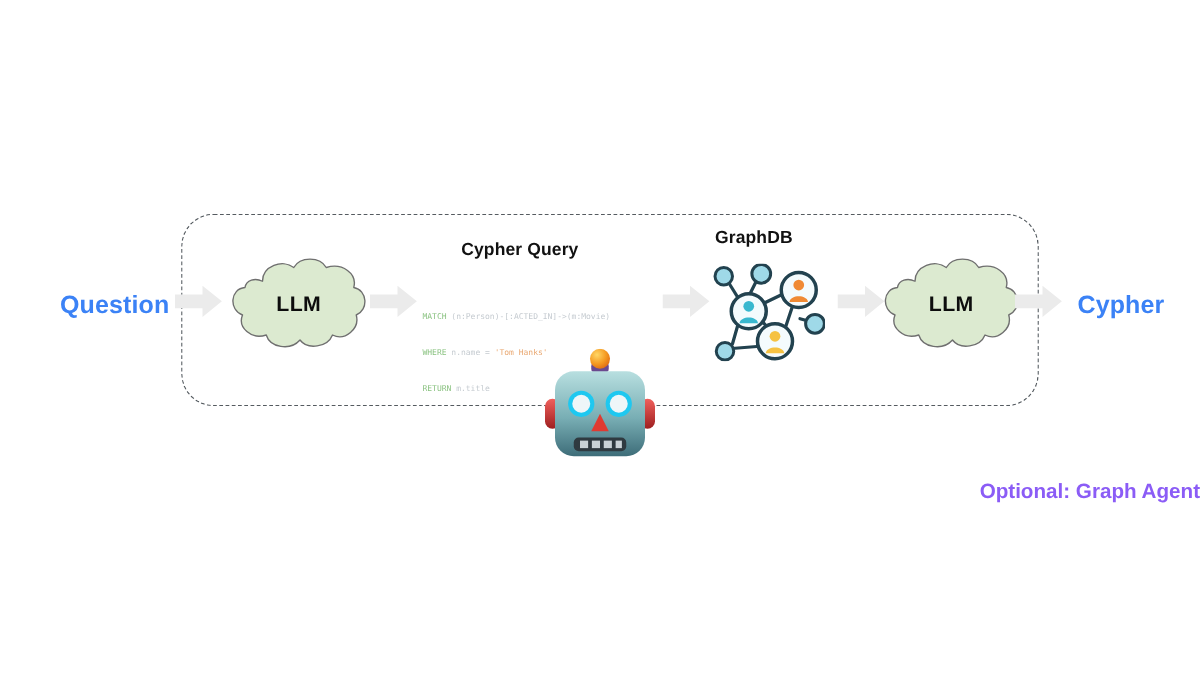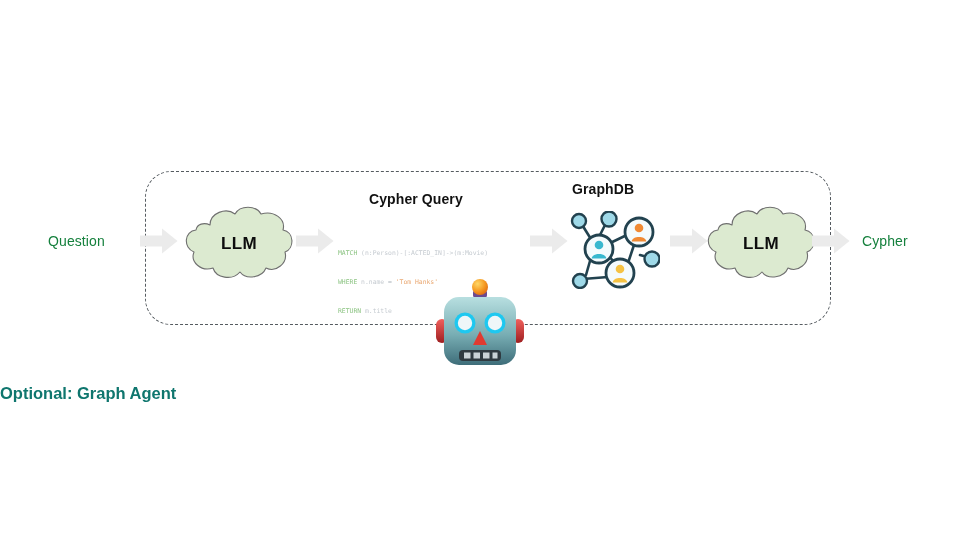--- a/index.html
+++ b/index.html
@@ -29,23 +29,23 @@
     height: 154px;
     border: 1.6px dashed #555b60;
     border-radius: 26px;
     box-sizing: border-box;
     background: transparent;
   }
 
   
   .endpoint-label {
     position: absolute;
-    font-size: 14px;
-    font-weight: normal;
-    color: #15803d;
+    font-size: 20px;
+    font-weight: bold;
+    color: #3b82f6;
     letter-spacing: .1px;
     white-space: nowrap;
     line-height: 1;
   }
   #label-question { left: 48px; top: 234px; }
   #label-answer   { left: 862px; top: 234px; }
 
   
   .stage-heading {
     position: absolute;
@@ -59,24 +59,24 @@
   }
   #heading-cypher { left: 369px; top: 192px; }
   #heading-graphdb { left: 572px; top: 182px; }
 
   
   #agent-caption {
     position: absolute;
     left: 0;
     top: 385px;
     width: 960px;
-    text-align: left;
+    text-align: right;
     font-size: 16.5px;
     font-weight: bold;
-    color: #0f766e;
+    color: #8b5cf6;
     line-height: 1;
   }
 
   
   .arrow {
     position: absolute;
     width: 38px;
     height: 26px;
   }
   .arrow svg { display: block; width: 100%; height: 100%; }

